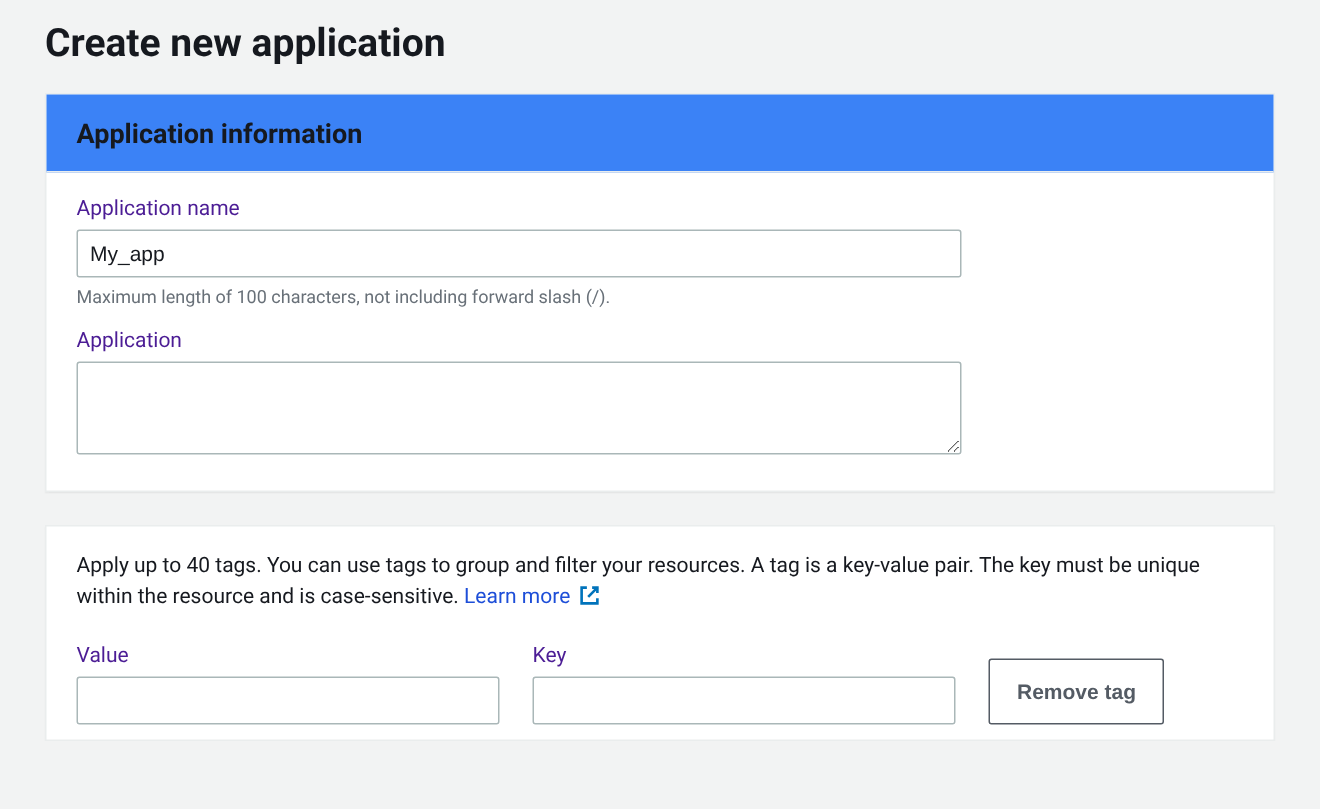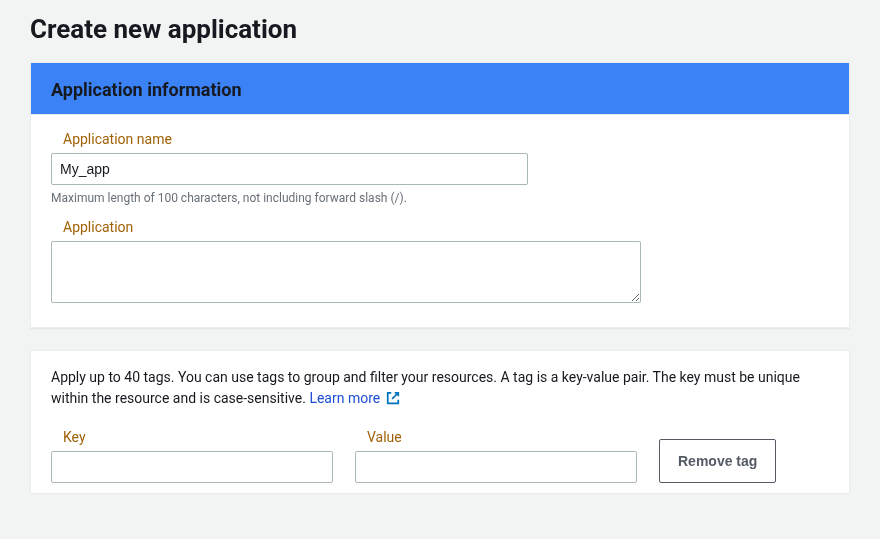--- a/index.html
+++ b/index.html
@@ -42,27 +42,26 @@
     }
     .panel-body {
       padding: 16px 20px 20px 20px;
     }
     .field {
       margin-bottom: 14px;
     }
     .field-label {
       font-size: 14px;
       font-weight: 400;
-      color: #a16207;
+      color: #4c1d95;
       display: block;
       margin-bottom: 6px;
-      margin-left: 12px;
     }
     .text-input {
-      width: 477px;
+      width: 590px;
       max-width: 100%;
       height: 32px;
       padding: 4px 8px;
       font-size: 14px;
       color: #16191f;
       border: 1px solid #aab7b8;
       border-radius: 2px;
       background: #fff;
       outline: none;
     }
@@ -165,25 +164,25 @@
           <span class="ext-icon">
             <svg width="14" height="14" viewBox="0 0 16 16" fill="none" stroke="#0073bb" stroke-width="2">
               <path d="M6 2H2v12h12v-4"></path>
               <path d="M10 2h4v4"></path>
               <path d="M14 2L7 9"></path>
             </svg>
           </span></a>
       </p>
       <div class="tags-row">
         <div class="tags-col">
-          <label class="field-label">Key</label>
+          <label class="field-label">Value</label>
           <input type="text" class="tag-input" value="" style="">
         </div>
         <div class="tags-col">
-          <label class="field-label">Value</label>
+          <label class="field-label">Key</label>
           <input type="text" class="tag-input" value="" style="">
         </div>
         <div class="tags-col">
           <button class="remove-btn">Remove tag</button>
         </div>
       </div>
     </div>
   </div>
 </div>
 

